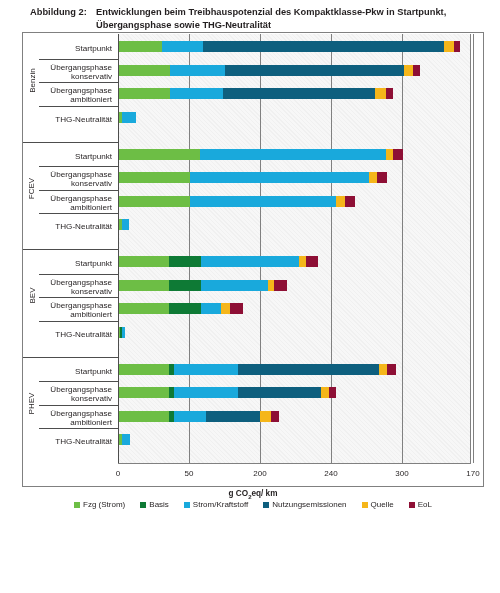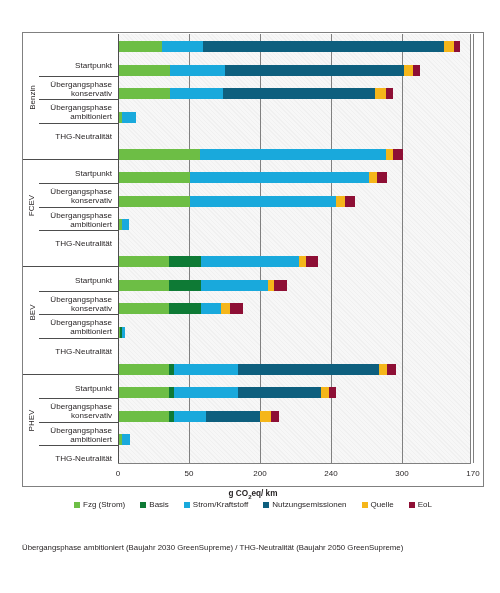--- a/index.html
+++ b/index.html
@@ -45,21 +45,21 @@
   }
   .gridline{
     position:absolute;top:0;bottom:0;width:1px;background:#808080;
   }
   .plot-left-edge{
     position:absolute;top:0;bottom:0;left:0;width:1px;background:#4d4d4d;
   }
 
   
   .labelcol{
-    position:absolute;left:0;top:18px;width:95px;height:430px;
+    position:absolute;left:0;top:1px;width:95px;height:430px;
     box-sizing:border-box;
   }
   .grouplabel{
     position:absolute;left:2px;width:14px;
     display:flex;align-items:center;justify-content:center;
     font-size:8px;color:#231f20;
   }
   .grouplabel span{
     transform:rotate(-90deg);white-space:nowrap;
   }
@@ -107,20 +107,24 @@
     position:absolute;left:22px;top:542px;width:470px;
     font-size:7.8px;line-height:12px;color:#231f20;
   }
   .footer div{margin:0;}
 </style>
 </head>
 <body>
 
 <div class="page">
 
+  <div class="caption">
+    <div class="caption-label">Abbildung 2:</div>
+    <div class="caption-text">Entwicklungen beim Treibhauspotenzial des Kompaktklasse-Pkw in Startpunkt, Übergangsphase sowie THG-Neutralität</div>
+  </div>
 
   <div class="figure">
     <div class="labelcol" id="labelcol">
         <div class="grouplabel" style="top: 0px; height: 93.5px;">
           <span>Benzin</span>
         </div>
         <div class="rowlabel" style="top: 10px;">Startpunkt</div>
         <div class="rowlabel" style="top: 28.5px;">Übergangsphase<br>konservativ</div>
         <div class="rowsep" style="top: 24.5px;"></div>
         <div class="rowlabel" style="top: 52px;">Übergangsphase<br>ambitioniert</div>
@@ -304,16 +308,15 @@
         <span class="legend-swatch" style="background: rgb(245, 182, 26);"></span>
         <span class="legend-text">Quelle</span>
       </div>
       <div class="legend-item">
         <span class="legend-swatch" style="background: rgb(142, 15, 53);"></span>
         <span class="legend-text">EoL</span>
       </div>
     </div>
 
   <div class="footer">
-    <div>Übergangsphase ambitioniert (Baujahr 2030 GreenSupreme) / THG-Neutralität (Baujahr 2050 GreenSupreme)</div>
   </div>
 
 </div>
 
 </body></html>

